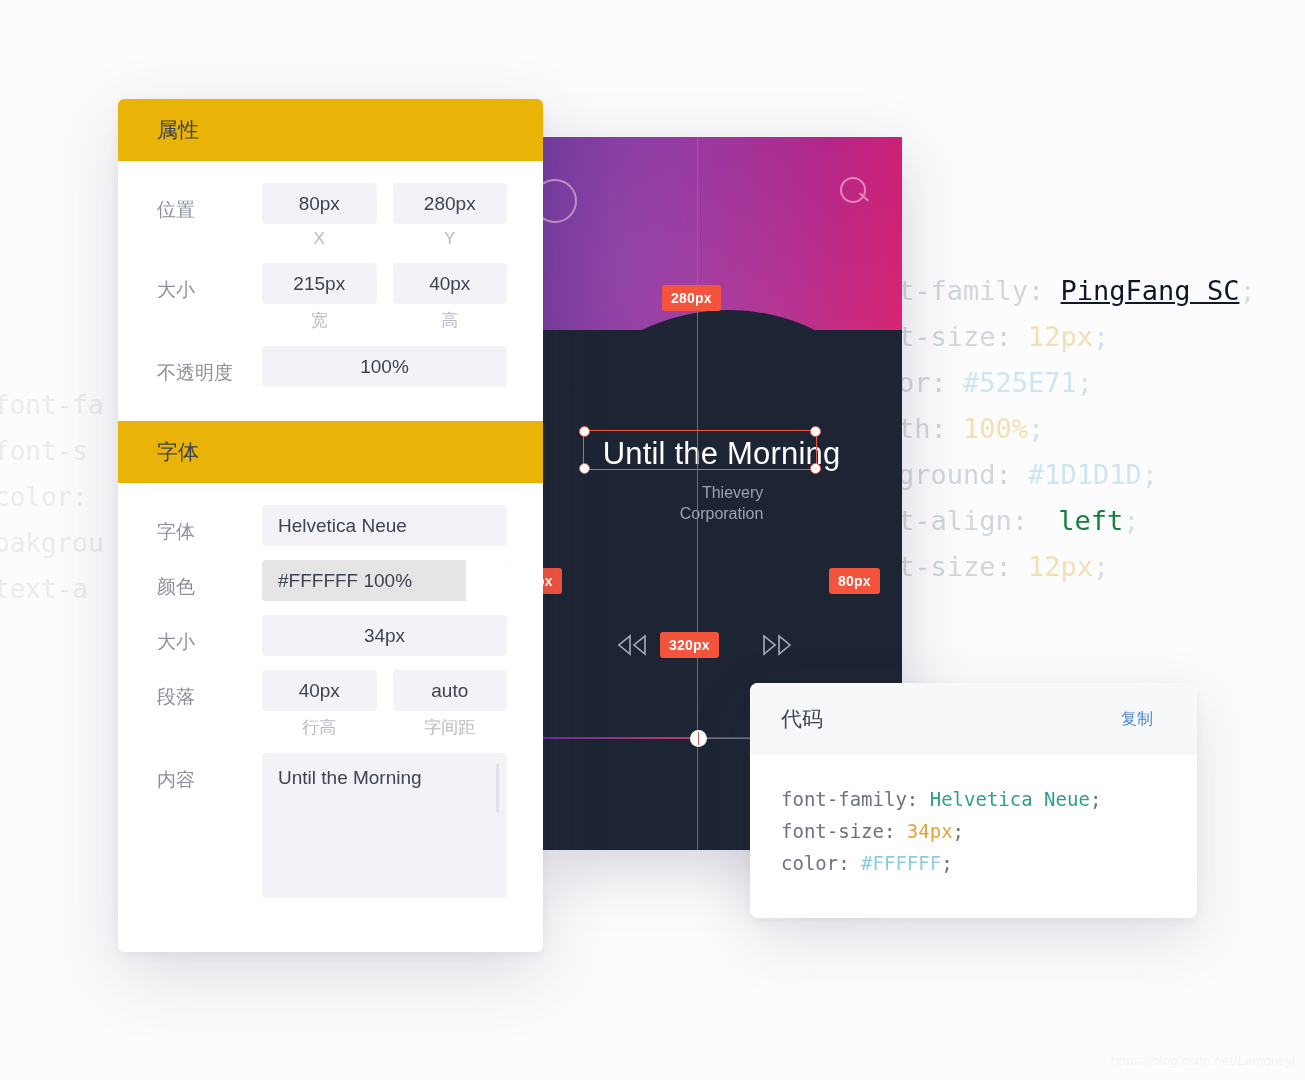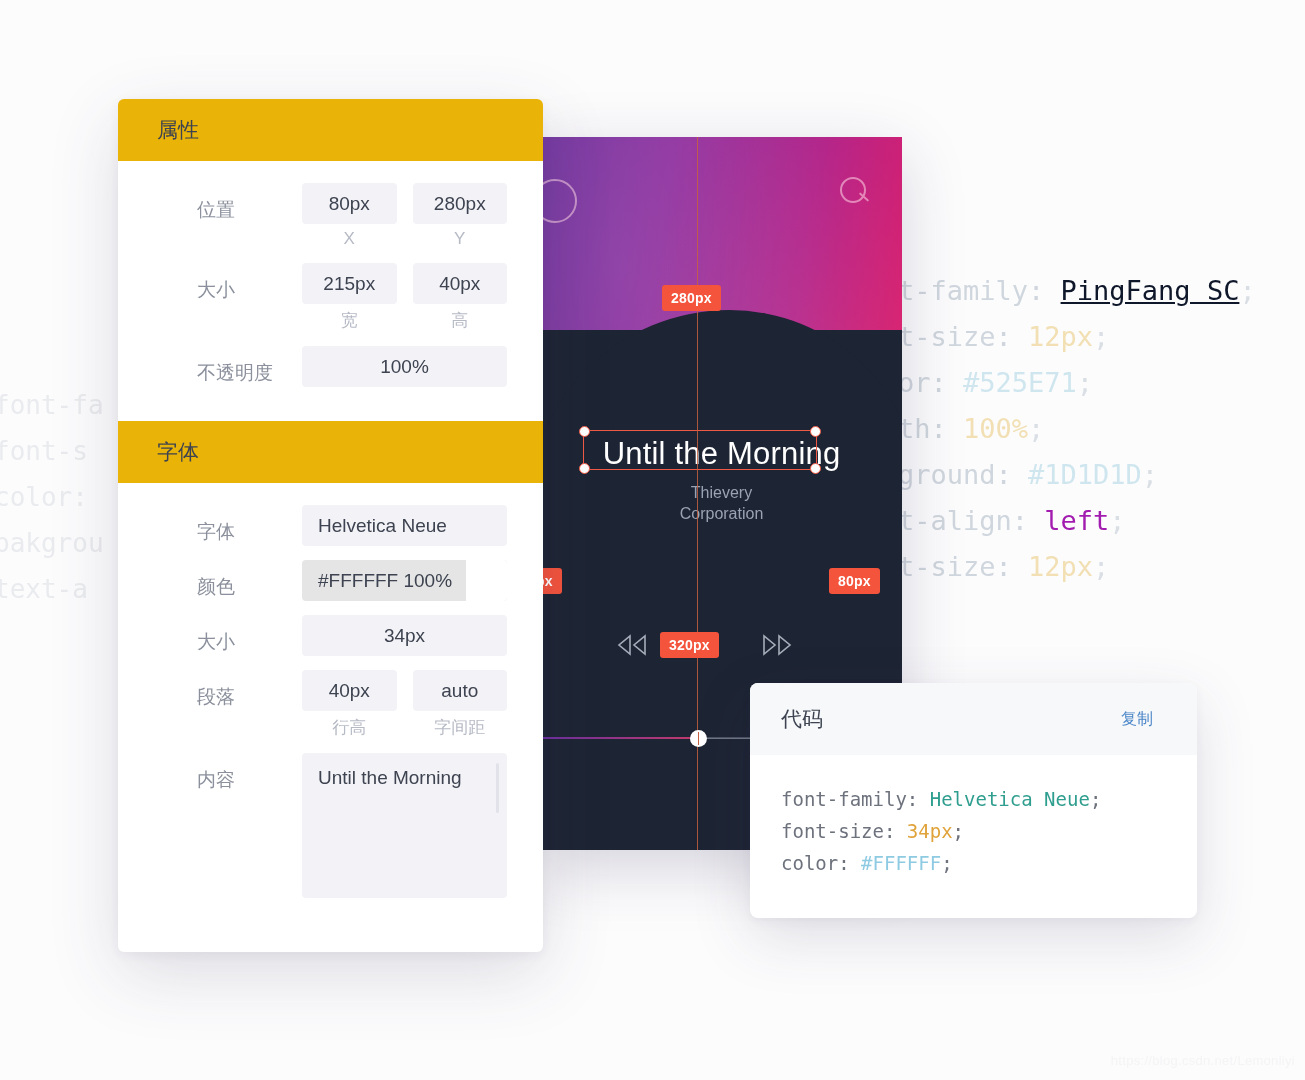--- a/index.html
+++ b/index.html
@@ -13,21 +13,21 @@
 
   
   .bgcode{position:absolute;font-family:"DejaVu Sans Mono","Liberation Mono",monospace;
           white-space:pre;pointer-events:none;}
   #bgcode-left{left:-6px;top:382px;font-size:26px;line-height:46px;color:#e9ebee;}
   #bgcode-right{left:898px;top:268px;font-size:27px;line-height:46px;color:#dfe3e8;}
   #bgcode-right .prop{color:#cfd6dd;}
   #bgcode-right .val-str{color:#0f172a;text-decoration:underline;}
   #bgcode-right .val-num{color:#f2e0b4;}
   #bgcode-right .val-hex{color:#cfe6ef;}
-  #bgcode-right .val-kw{color:#a21caf;}
+  #bgcode-right .val-kw{color:#15803d;margin-left:14px;}
   #bgcode-right .pun{color:#d9dfe5;}
 
   
   #watermark{position:absolute;right:10px;bottom:12px;font-size:13px;color:#f4f4f5;letter-spacing:.3px;}
 
   
   #phone{position:absolute;left:541px;top:137px;width:361px;height:713px;overflow:hidden;
          box-shadow:0 18px 60px rgba(40,30,70,.18);}
   #phone-art{position:absolute;inset:0;background:
       linear-gradient(100deg,#6c2f9c 0%,#8e2f9e 28%,#b3258a 58%,#d81f6e 82%,#e81e63 100%);}
@@ -43,21 +43,21 @@
   #icon-menu{left:-8px;top:42px;width:40px;height:40px;border:2px solid #ffd8e6;border-radius:50%;}
   #icon-search{right:28px;top:40px;width:34px;height:34px;}
   #icon-search .mg{width:22px;height:22px;border:2px solid #ffd8e6;border-radius:50%;}
   #icon-search .hd{position:absolute;left:18px;top:19px;width:12px;height:2px;background:#ffd8e6;
                    transform:rotate(42deg);border-radius:2px;}
 
   
   #song-title{position:absolute;left:50%;top:299px;transform:translateX(-50%);
               color:#fff;font-size:31px;letter-spacing:.2px;white-space:nowrap;}
   #song-artist{position:absolute;left:50%;top:345px;transform:translateX(-50%);
-               text-align:center;color:#9aa3b3;font-size:16px;line-height:21px;white-space:nowrap;}
+               text-align:right;color:#9aa3b3;font-size:16px;line-height:21px;white-space:nowrap;}
 
   
   #sel-box{position:absolute;left:42px;top:293px;width:234px;height:40px;
            border:1.5px solid #f05a45;box-sizing:border-box;}
   .handle{position:absolute;width:9px;height:9px;border-radius:50%;background:#fff;
           border:1.5px solid #f05a45;}
   .h-tl{left:-5px;top:-5px;} .h-tr{right:-5px;top:-5px;}
   .h-bl{left:-5px;bottom:-5px;} .h-br{right:-5px;bottom:-5px;}
 
   
@@ -88,21 +88,21 @@
              background:#fff;box-shadow:0 0 0 1px rgba(0,0,0,.05);}
   #prog-knob:after{content:"";position:absolute;left:7.5px;top:2px;width:1.6px;height:13px;background:#c4603f;}
 
   
   #props{position:absolute;left:118px;top:99px;width:425px;height:853px;background:#fff;
          border-radius:6px;box-shadow:0 22px 70px rgba(60,55,90,.16),0 3px 12px rgba(60,55,90,.06);
          overflow:hidden;}
   .sec-head{height:62px;background:#eab308;display:flex;align-items:center;padding-left:39px;}
   .sec-head-title{font-size:21px;color:#3d4350;}
   .sec-body{padding:22px 36px 0 39px;}
-  .row{display:flex;align-items:flex-start;margin-bottom:4px;margin-left:40px;}
+  .row{display:flex;align-items:flex-start;margin-bottom:4px;}
   .row-label{width:105px;flex:0 0 105px;font-size:19px;color:#8b909c;padding-top:14px;}
   .fields{flex:1;}
   .fld-row{display:flex;gap:16px;}
   .fld{background:#f3f3f7;border-radius:4px;height:41px;display:flex;align-items:center;
        justify-content:center;font-size:19px;color:#3d4350;flex:1;}
   .fld.wide{flex:1 1 100%;}
   .sub-row{display:flex;gap:16px;margin-top:5px;margin-bottom:10px;}
   .sub{flex:1;text-align:center;font-size:17px;color:#b6bac4;}
   .color-fld{position:relative;background:#e5e5e5;border-radius:4px;height:41px;display:flex;
              align-items:center;padding-left:16px;font-size:19px;color:#3d4350;}

